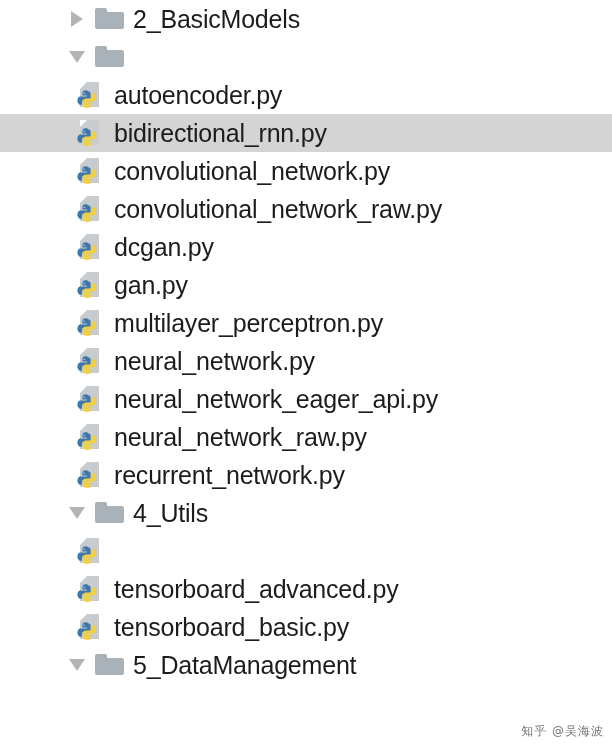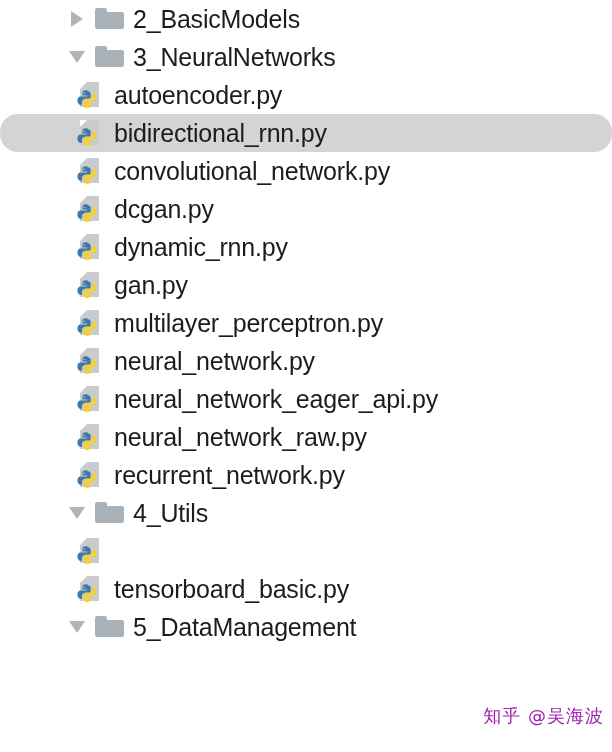--- a/index.html
+++ b/index.html
@@ -26,21 +26,20 @@
     display: flex;
     align-items: center;
     height: 38px;
     width: 612px;
     box-sizing: border-box;
     white-space: nowrap;
   }
 
   .tree-row.selected {
     background: #d4d4d4;
-    border-radius: 18px;
   }
 
   
   .tree-row.depth-folder { padding-left: 66px; }
   .tree-row.depth-file   { padding-left: 76px; }
 
   
   .twisty {
     width: 26px;
     height: 38px;
@@ -132,23 +131,23 @@
     line-height: 38px;
     letter-spacing: -0.2px;
     padding-left: 6px;
   }
   .tree-row.depth-folder .row-label { padding-left: 7px; }
 
   
   #watermark {
     position: absolute;
     right: 8px;
-    bottom: 24px;
-    font-size: 18px;
-    color: #a21caf;
+    bottom: 12px;
+    font-size: 12px;
+    color: #737373;
     font-family: "DejaVu Sans", sans-serif;
     letter-spacing: 1px;
     pointer-events: none;
   }
 </style>
 </head>
 <body>
 
 <div id="file-tree">
     <div class="tree-row depth-folder">
@@ -158,21 +157,20 @@
         <span class="fbody"></span>
       </span>
       <span class="row-label">2_BasicModels</span>
     </div>
     <div class="tree-row depth-folder">
       <span class="twisty expanded"></span>
       <span class="folder-icon">
         <span class="ftab"></span>
         <span class="fbody"></span>
       </span>
-      <span class="row-label">3_NeuralNetworks</span>
     </div>
     <div class="tree-row depth-file">
       <span class="py-icon">
         <span class="page"></span>
         <span class="fold"></span>
         <svg viewBox="0 0 100 100">
           <path fill="#3c78a9" d="M49 6c-10 0-18 2-20 7-2 4-2 9-2 9v11h23v4H17s-9-1-13 10c-4 11-1 19 1 23 2 4 7 9 12 9h8V64s0-9 9-11h22s9 0 12-9V22s0-9-12-11c0 0-5-5-7-5zM36 17a4 4 0 1 1 0 8 4 4 0 0 1 0-8z"></path>
           <path fill="#f0d040" d="M51 94c10 0 18-2 20-7 2-4 2-9 2-9V67H50v-4h33s9 1 13-10c4-11 1-19-1-23-2-4-7-9-12-9h-8v16s0 9-9 11H44s-9 0-12 9v25s0 9 12 11c0 0 5 6 7 6zm13-11a4 4 0 1 1 0-8 4 4 0 0 1 0 8z"></path>
         </svg>
       </span>
@@ -202,32 +200,32 @@
     </div>
     <div class="tree-row depth-file">
       <span class="py-icon">
         <span class="page"></span>
         <span class="fold"></span>
         <svg viewBox="0 0 100 100">
           <path fill="#3c78a9" d="M49 6c-10 0-18 2-20 7-2 4-2 9-2 9v11h23v4H17s-9-1-13 10c-4 11-1 19 1 23 2 4 7 9 12 9h8V64s0-9 9-11h22s9 0 12-9V22s0-9-12-11c0 0-5-5-7-5zM36 17a4 4 0 1 1 0 8 4 4 0 0 1 0-8z"></path>
           <path fill="#f0d040" d="M51 94c10 0 18-2 20-7 2-4 2-9 2-9V67H50v-4h33s9 1 13-10c4-11 1-19-1-23-2-4-7-9-12-9h-8v16s0 9-9 11H44s-9 0-12 9v25s0 9 12 11c0 0 5 6 7 6zm13-11a4 4 0 1 1 0-8 4 4 0 0 1 0 8z"></path>
         </svg>
       </span>
+      <span class="row-label">convolutional_network_raw.py</span>
+    </div>
+    <div class="tree-row depth-file">
+      <span class="py-icon">
+        <span class="page"></span>
+        <span class="fold"></span>
+        <svg viewBox="0 0 100 100">
+          <path fill="#3c78a9" d="M49 6c-10 0-18 2-20 7-2 4-2 9-2 9v11h23v4H17s-9-1-13 10c-4 11-1 19 1 23 2 4 7 9 12 9h8V64s0-9 9-11h22s9 0 12-9V22s0-9-12-11c0 0-5-5-7-5zM36 17a4 4 0 1 1 0 8 4 4 0 0 1 0-8z"></path>
+          <path fill="#f0d040" d="M51 94c10 0 18-2 20-7 2-4 2-9 2-9V67H50v-4h33s9 1 13-10c4-11 1-19-1-23-2-4-7-9-12-9h-8v16s0 9-9 11H44s-9 0-12 9v25s0 9 12 11c0 0 5 6 7 6zm13-11a4 4 0 1 1 0-8 4 4 0 0 1 0 8z"></path>
+        </svg>
+      </span>
       <span class="row-label">dcgan.py</span>
-    </div>
-    <div class="tree-row depth-file">
-      <span class="py-icon">
-        <span class="page"></span>
-        <span class="fold"></span>
-        <svg viewBox="0 0 100 100">
-          <path fill="#3c78a9" d="M49 6c-10 0-18 2-20 7-2 4-2 9-2 9v11h23v4H17s-9-1-13 10c-4 11-1 19 1 23 2 4 7 9 12 9h8V64s0-9 9-11h22s9 0 12-9V22s0-9-12-11c0 0-5-5-7-5zM36 17a4 4 0 1 1 0 8 4 4 0 0 1 0-8z"></path>
-          <path fill="#f0d040" d="M51 94c10 0 18-2 20-7 2-4 2-9 2-9V67H50v-4h33s9 1 13-10c4-11 1-19-1-23-2-4-7-9-12-9h-8v16s0 9-9 11H44s-9 0-12 9v25s0 9 12 11c0 0 5 6 7 6zm13-11a4 4 0 1 1 0-8 4 4 0 0 1 0 8z"></path>
-        </svg>
-      </span>
-      <span class="row-label">dynamic_rnn.py</span>
     </div>
     <div class="tree-row depth-file">
       <span class="py-icon">
         <span class="page"></span>
         <span class="fold"></span>
         <svg viewBox="0 0 100 100">
           <path fill="#3c78a9" d="M49 6c-10 0-18 2-20 7-2 4-2 9-2 9v11h23v4H17s-9-1-13 10c-4 11-1 19 1 23 2 4 7 9 12 9h8V64s0-9 9-11h22s9 0 12-9V22s0-9-12-11c0 0-5-5-7-5zM36 17a4 4 0 1 1 0 8 4 4 0 0 1 0-8z"></path>
           <path fill="#f0d040" d="M51 94c10 0 18-2 20-7 2-4 2-9 2-9V67H50v-4h33s9 1 13-10c4-11 1-19-1-23-2-4-7-9-12-9h-8v16s0 9-9 11H44s-9 0-12 9v25s0 9 12 11c0 0 5 6 7 6zm13-11a4 4 0 1 1 0-8 4 4 0 0 1 0 8z"></path>
         </svg>
       </span>
@@ -308,20 +306,31 @@
     </div>
     <div class="tree-row depth-file">
       <span class="py-icon">
         <span class="page"></span>
         <span class="fold"></span>
         <svg viewBox="0 0 100 100">
           <path fill="#3c78a9" d="M49 6c-10 0-18 2-20 7-2 4-2 9-2 9v11h23v4H17s-9-1-13 10c-4 11-1 19 1 23 2 4 7 9 12 9h8V64s0-9 9-11h22s9 0 12-9V22s0-9-12-11c0 0-5-5-7-5zM36 17a4 4 0 1 1 0 8 4 4 0 0 1 0-8z"></path>
           <path fill="#f0d040" d="M51 94c10 0 18-2 20-7 2-4 2-9 2-9V67H50v-4h33s9 1 13-10c4-11 1-19-1-23-2-4-7-9-12-9h-8v16s0 9-9 11H44s-9 0-12 9v25s0 9 12 11c0 0 5 6 7 6zm13-11a4 4 0 1 1 0-8 4 4 0 0 1 0 8z"></path>
         </svg>
       </span>
+      <span class="row-label">tensorboard_advanced.py</span>
+    </div>
+    <div class="tree-row depth-file">
+      <span class="py-icon">
+        <span class="page"></span>
+        <span class="fold"></span>
+        <svg viewBox="0 0 100 100">
+          <path fill="#3c78a9" d="M49 6c-10 0-18 2-20 7-2 4-2 9-2 9v11h23v4H17s-9-1-13 10c-4 11-1 19 1 23 2 4 7 9 12 9h8V64s0-9 9-11h22s9 0 12-9V22s0-9-12-11c0 0-5-5-7-5zM36 17a4 4 0 1 1 0 8 4 4 0 0 1 0-8z"></path>
+          <path fill="#f0d040" d="M51 94c10 0 18-2 20-7 2-4 2-9 2-9V67H50v-4h33s9 1 13-10c4-11 1-19-1-23-2-4-7-9-12-9h-8v16s0 9-9 11H44s-9 0-12 9v25s0 9 12 11c0 0 5 6 7 6zm13-11a4 4 0 1 1 0-8 4 4 0 0 1 0 8z"></path>
+        </svg>
+      </span>
       <span class="row-label">tensorboard_basic.py</span>
     </div>
     <div class="tree-row depth-folder">
       <span class="twisty expanded"></span>
       <span class="folder-icon">
         <span class="ftab"></span>
         <span class="fbody"></span>
       </span>
       <span class="row-label">5_DataManagement</span>
     </div>

